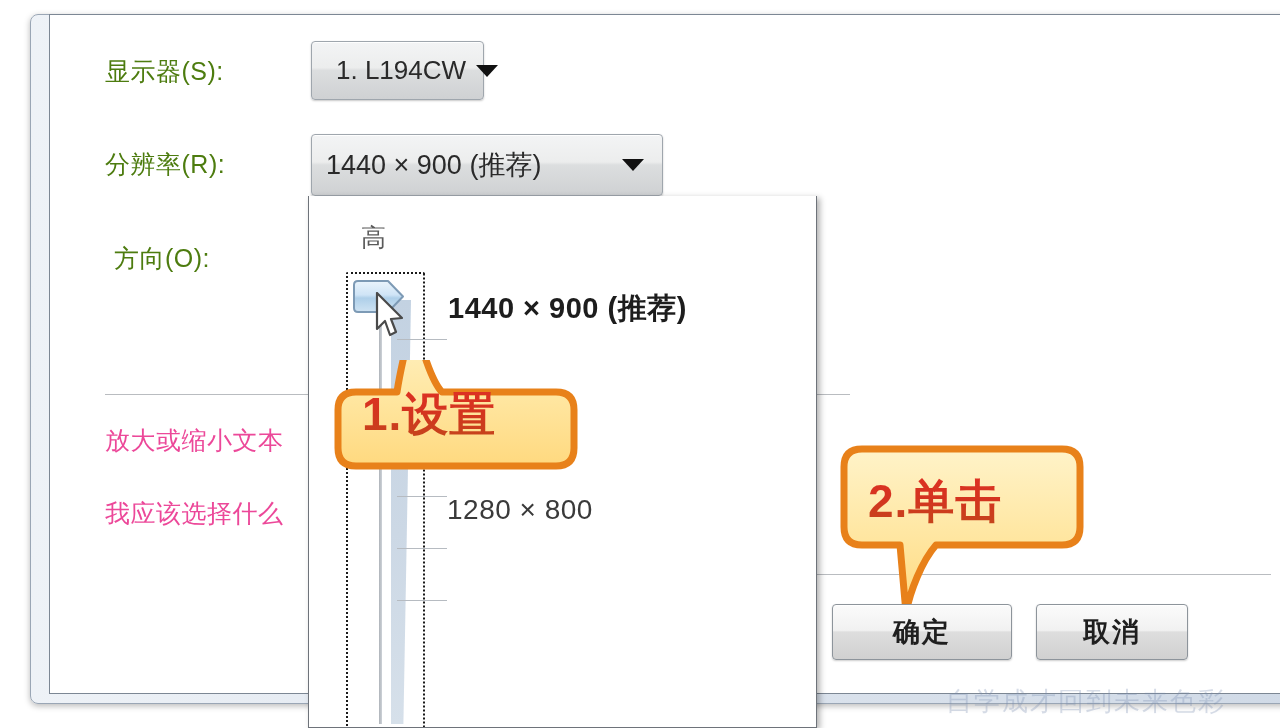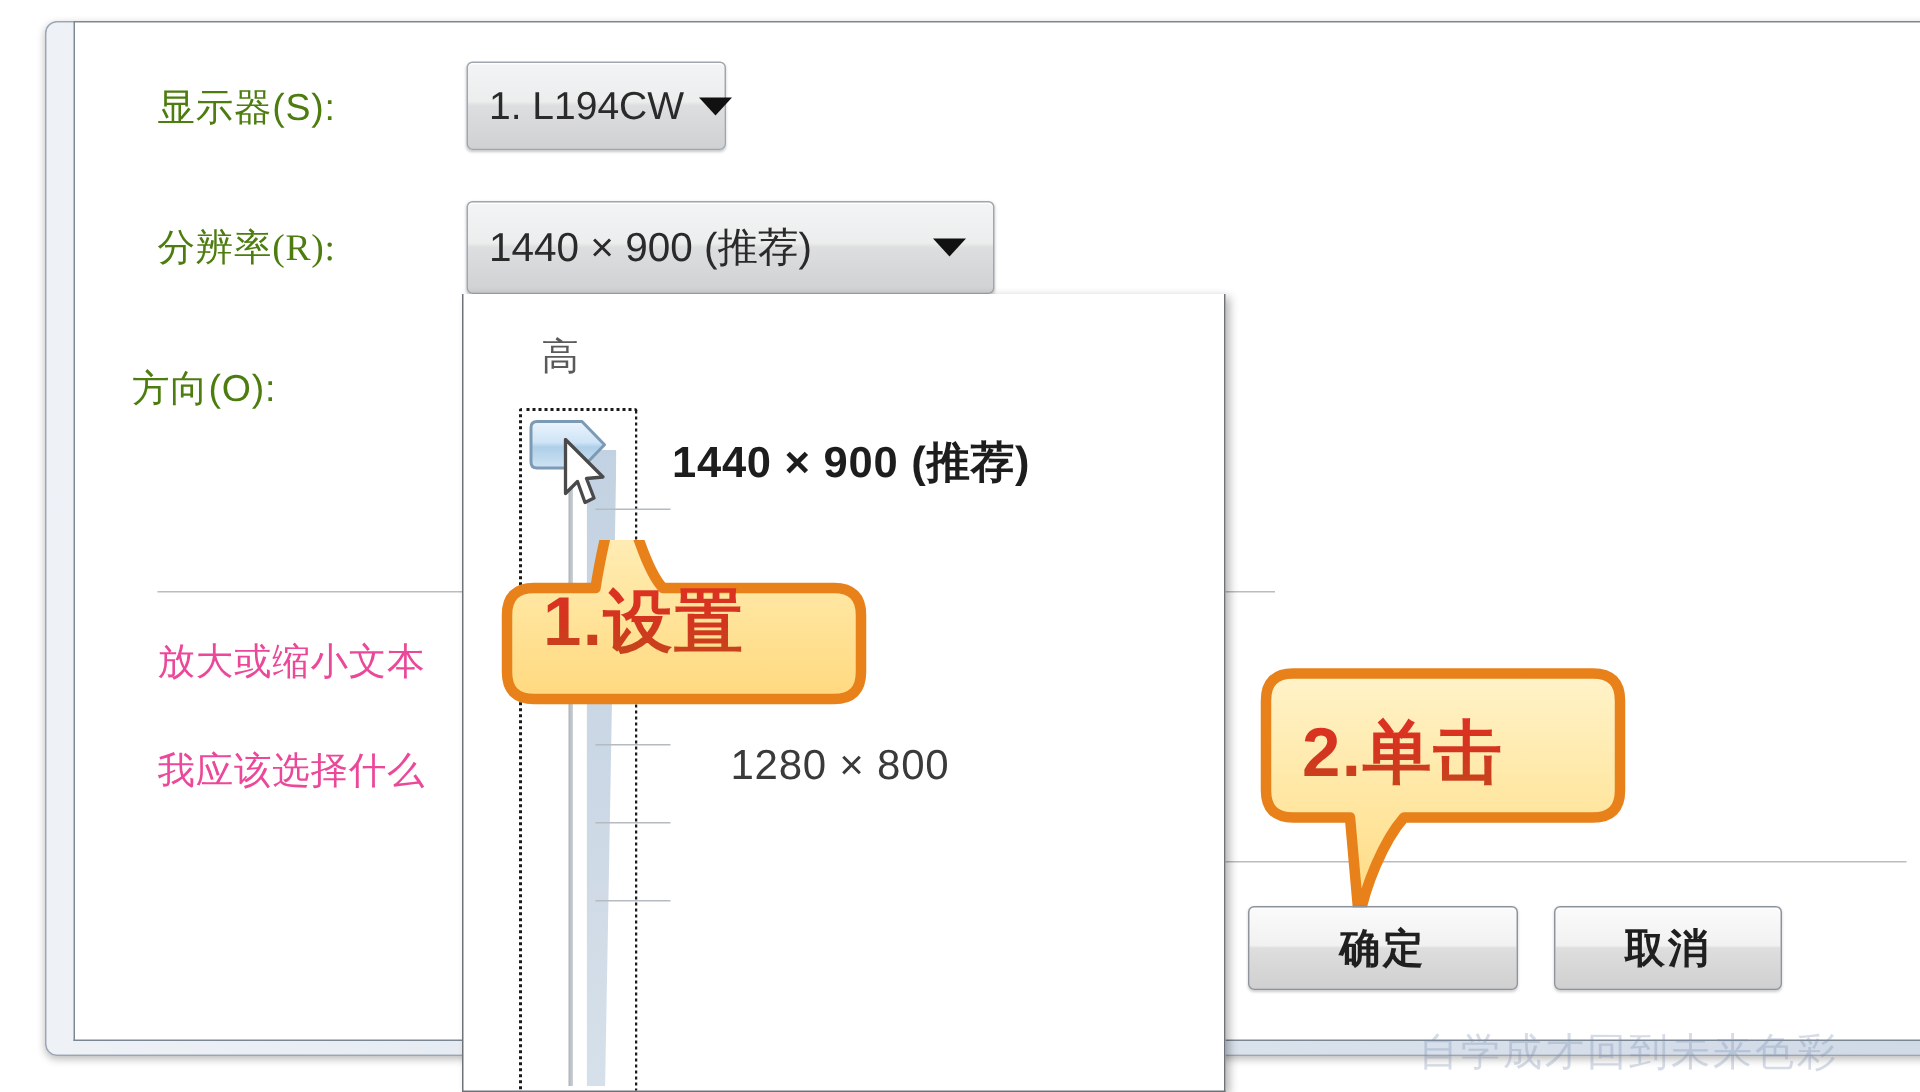--- a/index.html
+++ b/index.html
@@ -44,22 +44,22 @@
 
   
   .form-label {
     position: absolute;
     font-size: 25px;
     color: #4d7c0f;
     letter-spacing: 0.5px;
     white-space: nowrap;
   }
   #label-monitor   { left: 105px; top: 55px; }
-  #label-resolution{ left: 105px; top: 148px; font-family: Liberation Serif, serif; }
-  #label-orientation { left: 88px; top: 242px; }
+  #label-resolution{ left: 105px; top: 148px; }
+  #label-orientation { left: 114px; top: 242px; }
 
   
   .combo {
     position: absolute;
     border: 1px solid #9fa6ad;
     border-radius: 4px;
     background: linear-gradient(to bottom, #f3f4f5 0%, #eceded 45%, #dcdedf 50%, #cfd1d3 100%);
     box-shadow: inset 0 1px 0 rgba(255,255,255,0.85), 0 1px 2px rgba(0,0,0,0.22);
     box-sizing: border-box;
     display: flex;
@@ -74,21 +74,21 @@
   .combo-arrow {
     width: 0; height: 0;
     border-left: 11px solid transparent;
     border-right: 11px solid transparent;
     border-top: 12px solid #111;
     margin-left: 10px;
     margin-right: 4px;
   }
   #combo-monitor {
     left: 311px; top: 41px; width: 173px; height: 59px;
-    padding: 0 12px 0 14px;
+    padding: 0 12px 0 24px;
   }
   #combo-monitor .combo-text { font-size: 26px; }
   #combo-resolution {
     left: 311px; top: 134px; width: 352px; height: 62px;
     padding: 0 14px 0 14px;
   }
 
   
   .hsep {
     position: absolute;
@@ -186,21 +186,20 @@
     font-size: 29px;
     font-weight: bold;
     letter-spacing: 0.5px;
   }
   #res-option-1 {
     left: 138px; top: 298px;
     font-size: 28px;
     font-weight: normal;
     color: #3a3a3a;
     letter-spacing: 0.5px;
-    margin-left: 40px;
   }
 
   
   .callout {
     position: absolute;
   }
   .callout-text {
     position: absolute;
     font-size: 46px;
     font-weight: bold;

